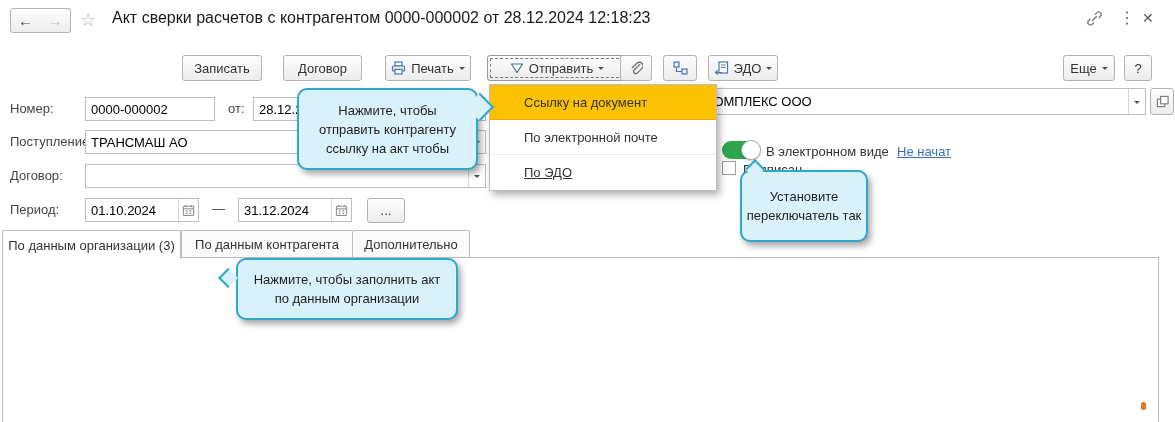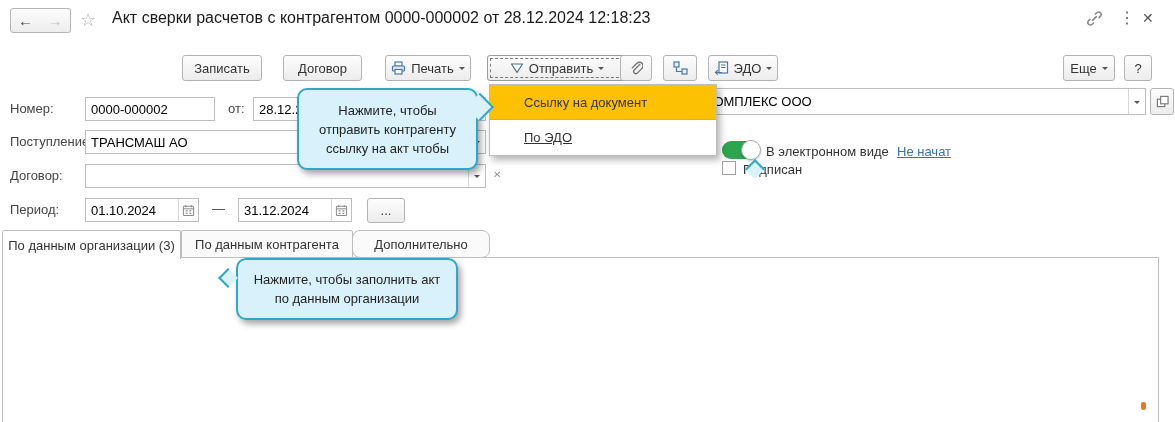--- a/index.html
+++ b/index.html
@@ -268,37 +268,41 @@
   <div class="abs" id="toggle">
       <span id="toggle-knob"></span>
     </div>
   <div class="abs" id="lbl-electronic">В электронном виде</div>
   <div class="abs" id="link-status">Не начат</div>
   <div class="abs" id="checkbox-signed"></div>
   <div class="abs" id="lbl-signed">Подписан</div>
 
   <div class="abs" id="send-menu">
       <div class="menu-item hl">Ссылку на документ</div>
+      <div class="menu-item">По электронной почте</div>
       <div class="menu-item">По ЭДО</div>
     </div>
 
   <div class="co-arrow" id="callout-send-arrow"></div>
   <div class="callout" id="callout-send">
       <span>Нажмите, чтобы отправить контрагенту ссылку на акт чтобы</span>
     </div>
   <div class="co-arrow" id="callout-toggle-arrow"></div>
+  <div class="callout" id="callout-toggle">
+      <span>Установите переключатель так</span>
+    </div>
   <div class="co-arrow" id="callout-fill-arrow"></div>
   <div class="callout" id="callout-fill">
       <span>Нажмите, чтобы заполнить акт по данным организации</span>
     </div>
 
   <div id="tabs-root">
       <div class="tab active" style="left: 2px; width: 179px;">По данным организации (3)</div>
       <div class="tab" style="left: 181px; width: 172px;">По данным контрагента</div>
-      <div class="tab" style="left: 352px; width: 138px; border-radius: 8px;">Дополнительно</div>
+      <div class="tab" style="left: 352px; width: 118px;">Дополнительно</div>
     </div>
   <div class="abs" id="panel"></div>
   <div class="btn" id="btn-add">Добавить</div>
   <div class="btn" id="btn-fill">Заполнить</div>
   <div class="btn" id="btn-more-table">
       <span>Еще</span>
       <span class="caret"></span>
     </div>
 
   <div class="abs" id="table">

